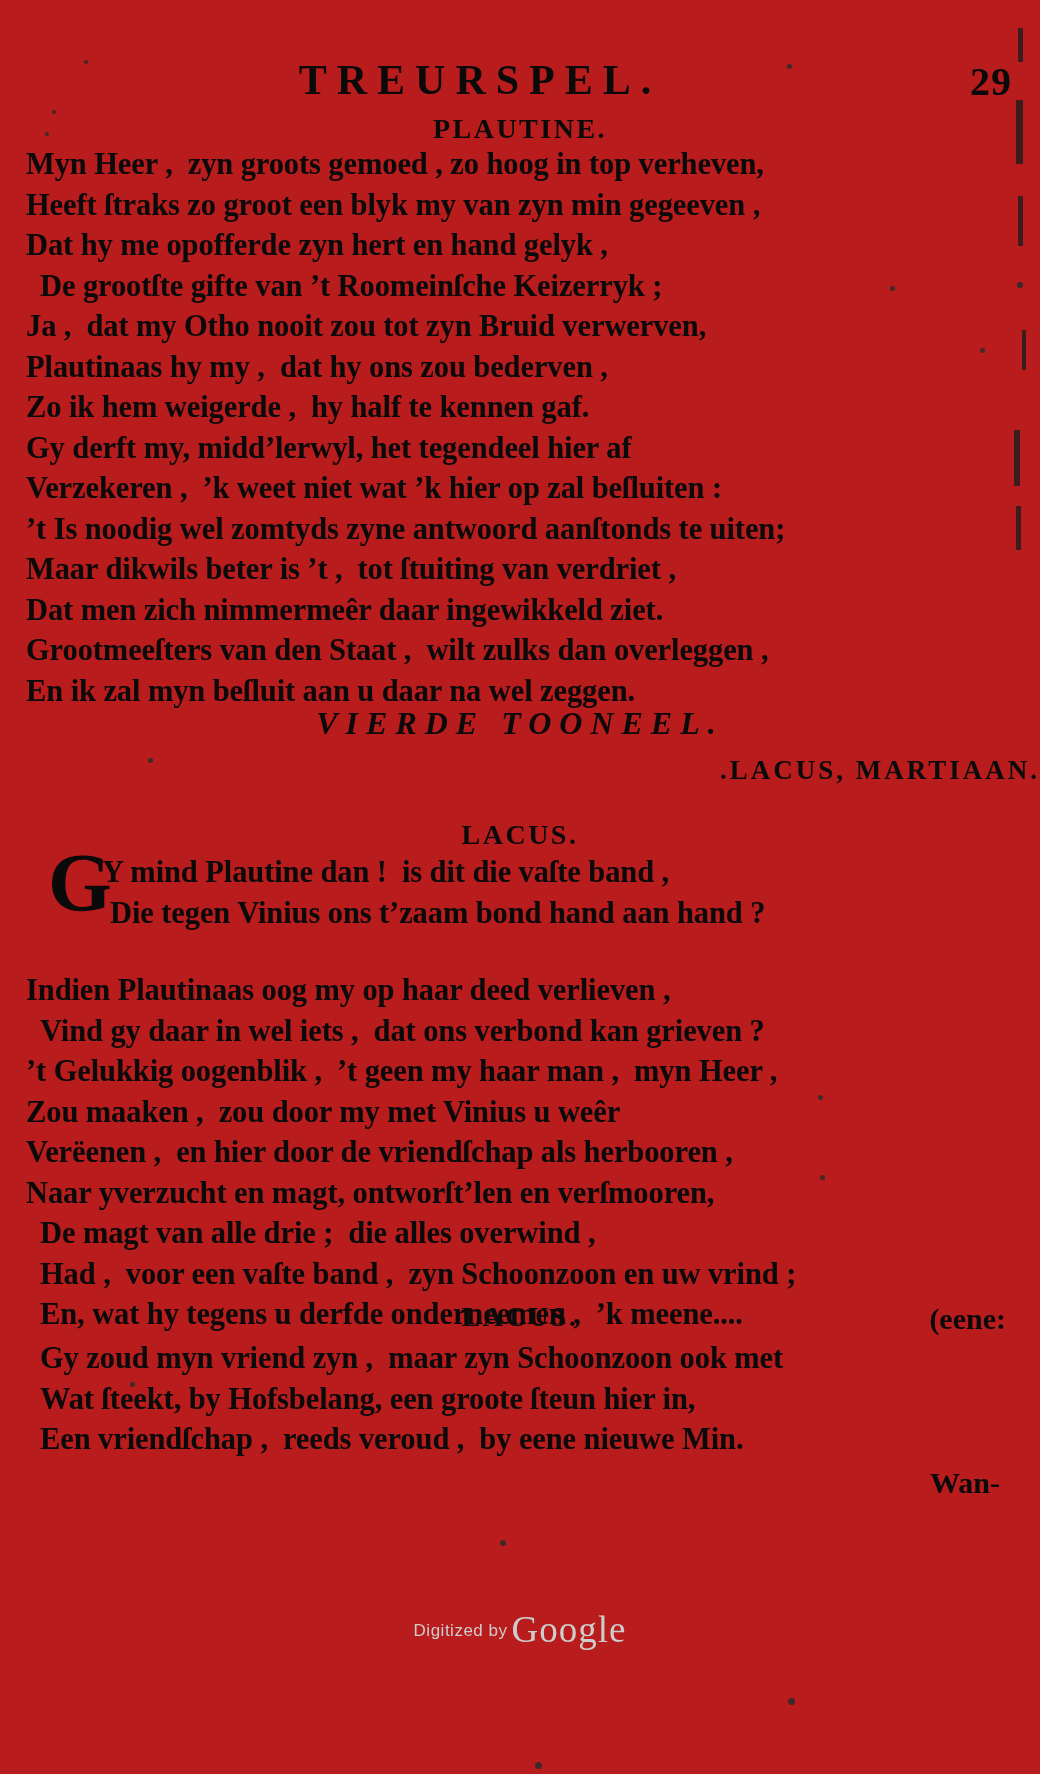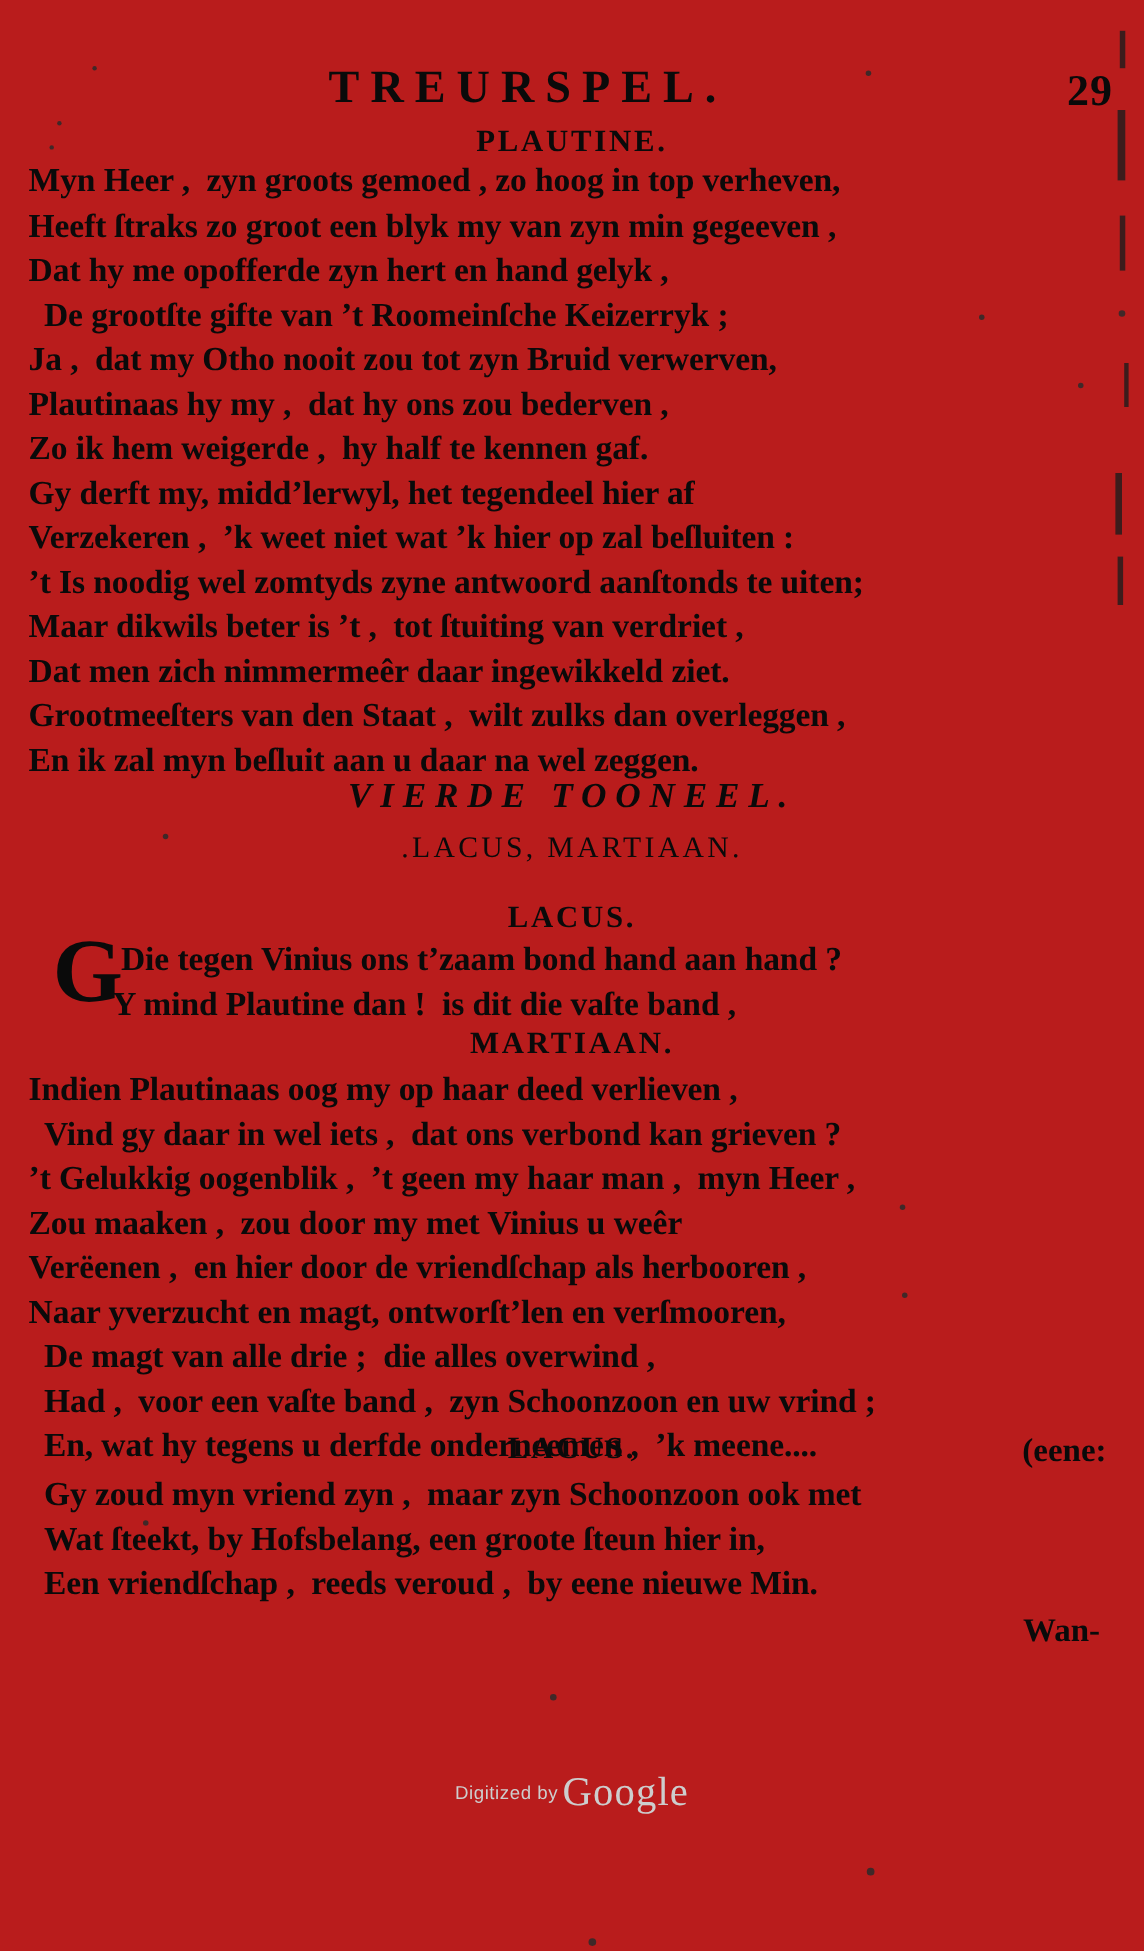--- a/index.html
+++ b/index.html
@@ -70,23 +70,23 @@
   .scene-head {
     text-align: center;
     font-size: 32px;
     font-style: italic;
     font-weight: 700;
     letter-spacing: 8px;
     line-height: 42px;
     margin: 0;
   }
   .scene-cast {
-    text-align: center;
+    text-align: right;
     font-size: 27px;
-    font-weight: 400;
+    font-weight: 700;
     letter-spacing: 3px;
     line-height: 36px;
     margin: 0;
     font-variant: small-caps;
   }
 
   
   .verse {
     font-size: 30.5px;
     line-height: 40.5px;
@@ -196,25 +196,24 @@
 
   <div class="verse-block" style="top:702px; left:0; width:1040px;">
     <div class="scene-head">VIERDE TOONEEL.</div>
     <div class="scene-cast" style="margin-top:8px;">.LACUS, MARTIAAN.</div>
   </div>
 
   <div class="speaker" style="position:absolute; top:818px; left:0; width:1040px;">LACUS.</div>
 
   <div class="verse-block dropcap-wrap" style="top:852px; left:26px; width:1000px;">
     <div class="dropcap">G</div>
+    <div class="verse dc-line1">Y mind Plautine dan !  is dit die vaſte band ,</div>
     <div class="verse dc-line2">Die tegen Vinius ons t’zaam bond hand aan hand ?</div>
-    <div class="verse dc-line1">Y mind Plautine dan !  is dit die vaſte band ,</div>
-  </div>
-
-  <div class="speaker" style="position:absolute; top:932px; left:0; width:1040px;">MARTIAAN.</div>
+  </div>
+
 
   <div class="verse-block" style="top:970px; left:26px; width:1000px;">
     <div class="verse">Indien Plautinaas oog my op haar deed verlieven ,</div>
     <div class="verse indent1">Vind gy daar in wel iets ,  dat ons verbond kan grieven ?</div>
     <div class="verse">’t Gelukkig oogenblik ,  ’t geen my haar man ,  myn Heer ,</div>
     <div class="verse">Zou maaken ,  zou door my met Vinius u weêr</div>
     <div class="verse">Verëenen ,  en hier door de vriendſchap als herbooren ,</div>
     <div class="verse">Naar yverzucht en magt, ontworſt’len en verſmooren,</div>
     <div class="verse indent1">De magt van alle drie ;  die alles overwind ,</div>
     <div class="verse indent1">Had ,  voor een vaſte band ,  zyn Schoonzoon en uw vrind ;</div>

